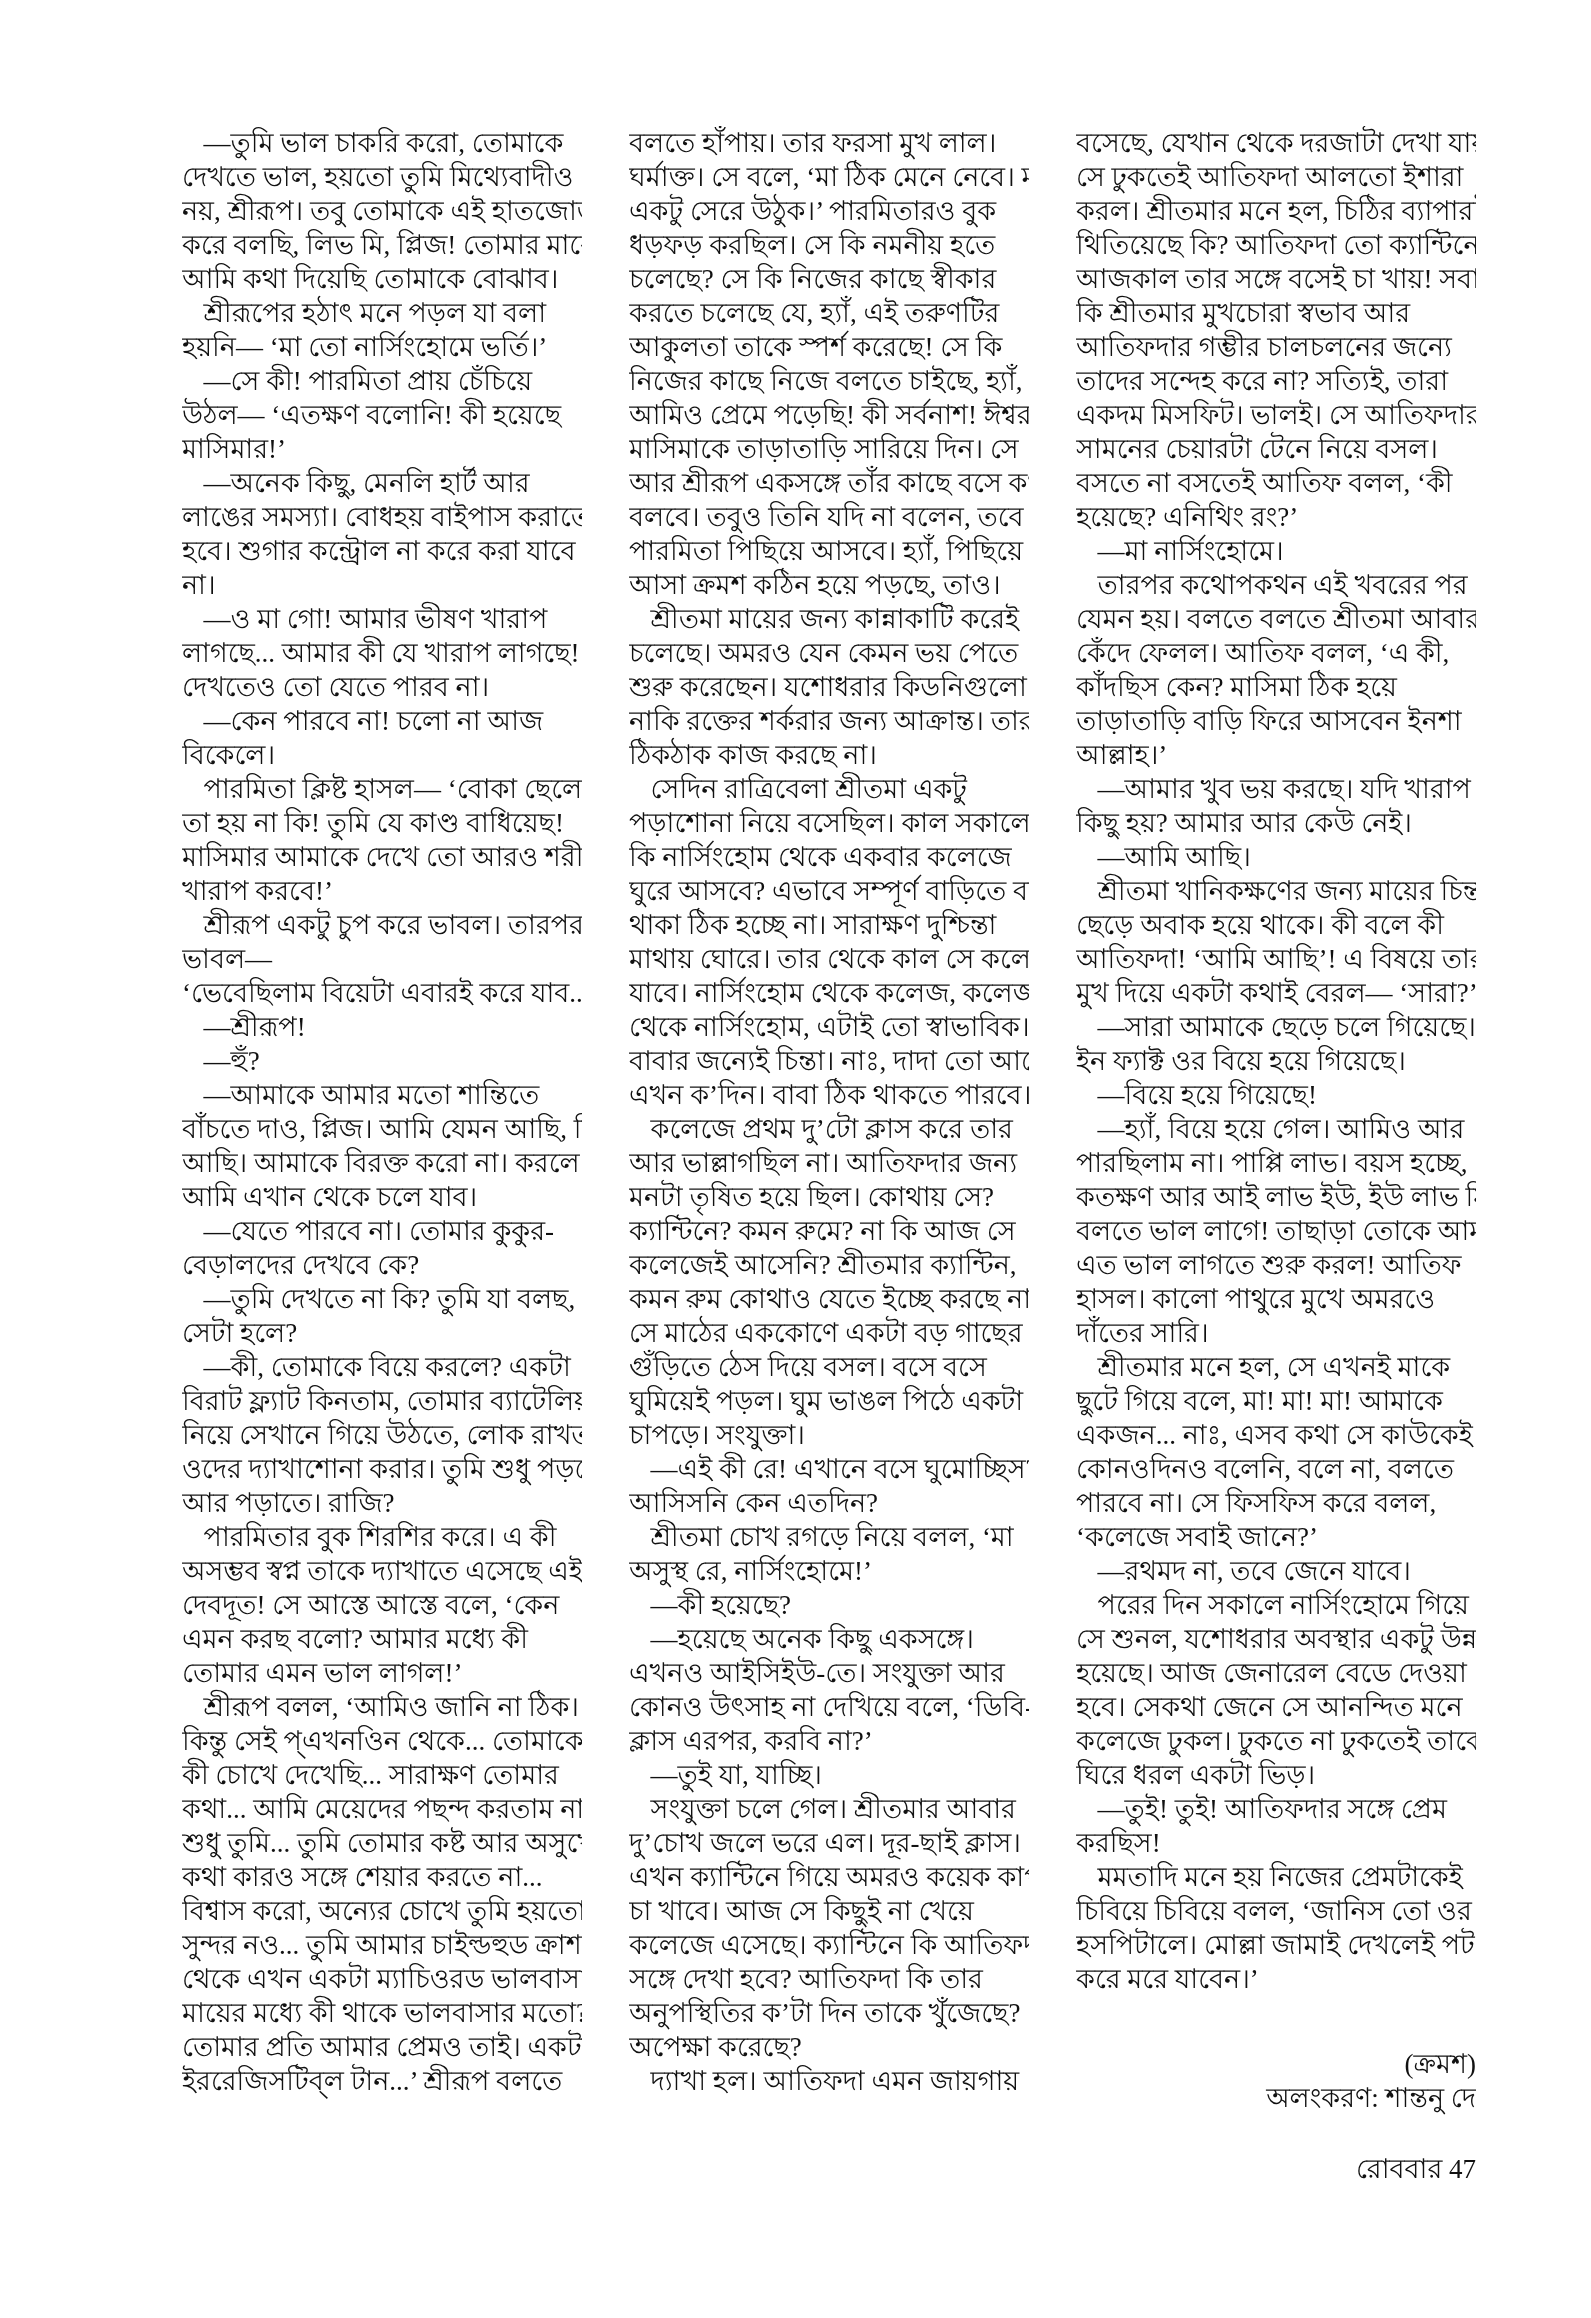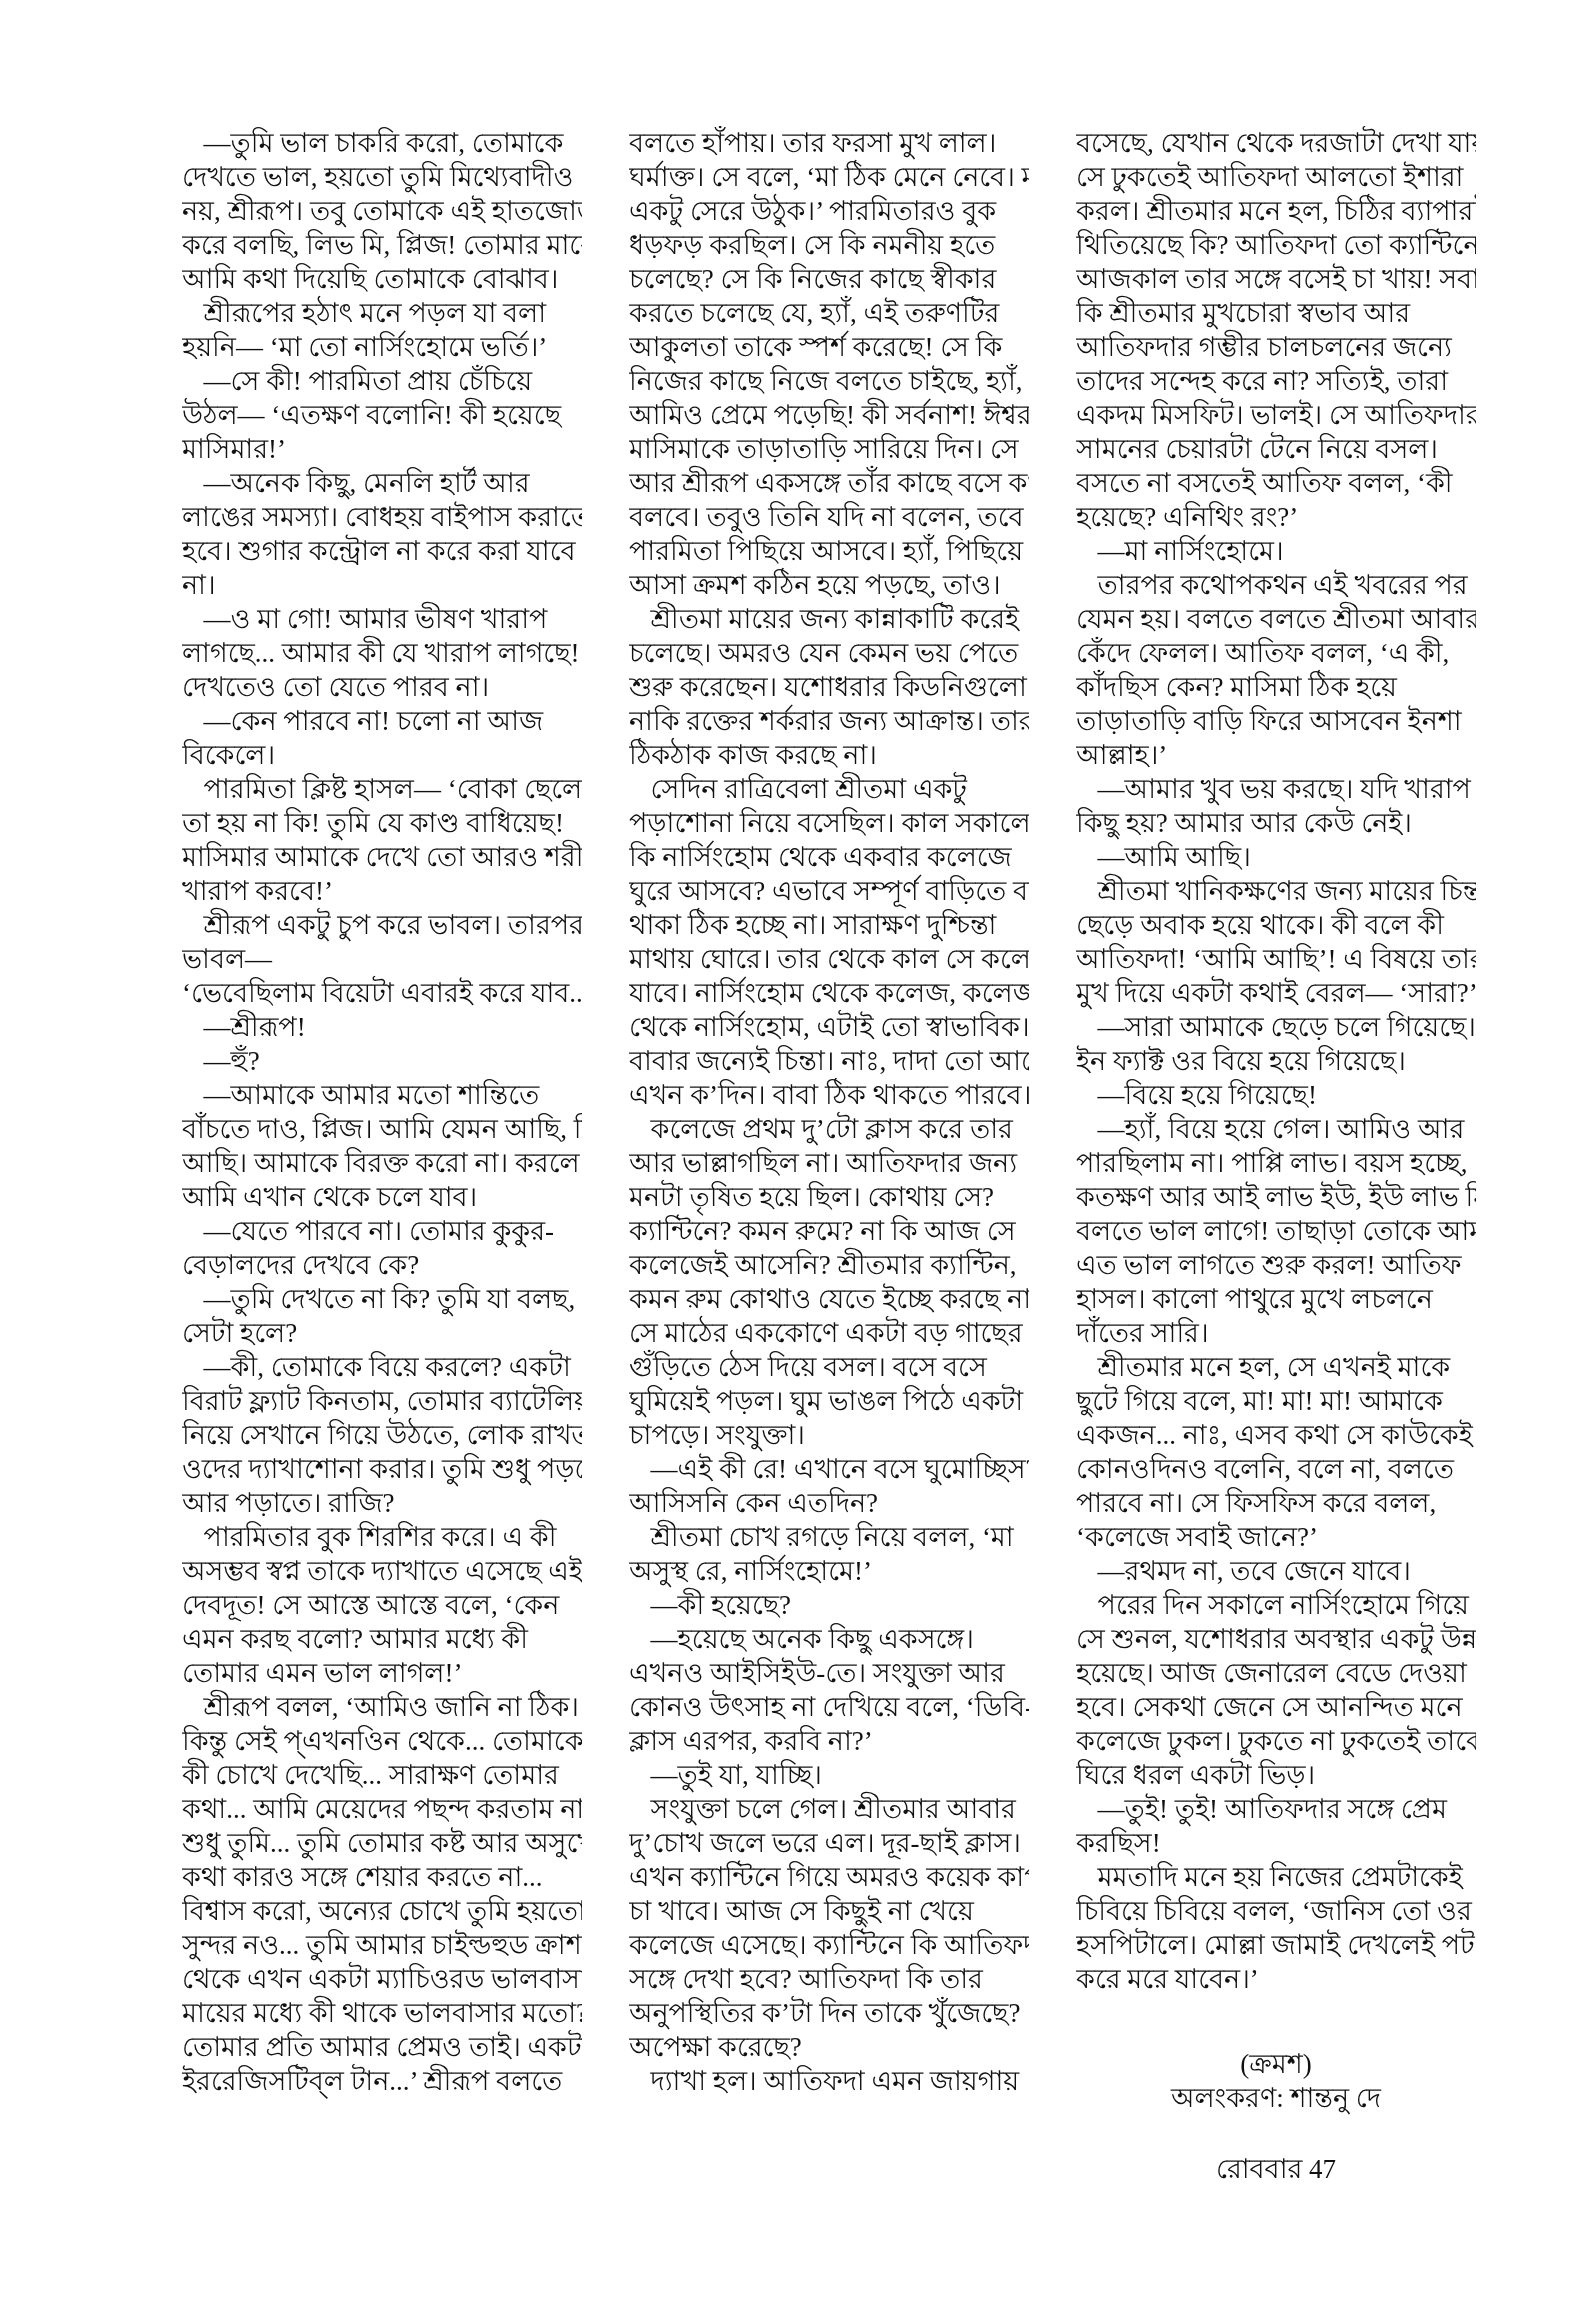--- a/index.html
+++ b/index.html
@@ -26,21 +26,21 @@
   }
   .line {
     font-size: 27px;
     line-height: 34px;
     height: 34px;
     white-space: nowrap;
     text-align: left;
     letter-spacing: 0px;
   }
   .line.indent { text-indent: 21.6px; }
-  .line.right { text-align: center; }
+  .line.right { text-align: right; }
   .line.gap-large { margin-top: 51px; }
   .line.gap-medium { margin-top: 37px; }
 </style>
 </head>
 <body>
 
 <div class="page">
   <div class="columns">
       <div class="column">
         <div class="line indent">—তুমি ভাল চাকরি করো, তোমাকে</div>
@@ -190,21 +190,21 @@
         <div class="line">আতিফদা! ‘আমি আছি’! এ বিষয়ে তার</div>
         <div class="line">মুখ দিয়ে একটা কথাই বেরল— ‘সারা?’</div>
         <div class="line indent">—সারা আমাকে ছেড়ে চলে গিয়েছে।</div>
         <div class="line">ইন ফ্যাক্ট ওর বিয়ে হয়ে গিয়েছে।</div>
         <div class="line indent">—বিয়ে হয়ে গিয়েছে!</div>
         <div class="line indent">—হ্যাঁ, বিয়ে হয়ে গেল। আমিও আর</div>
         <div class="line">পারছিলাম না। পাপ্পি লাভ। বয়স হচ্ছে,</div>
         <div class="line">কতক্ষণ আর আই লাভ ইউ, ইউ লাভ মি</div>
         <div class="line">বলতে ভাল লাগে! তাছাড়া তোকে আমার</div>
         <div class="line">এত ভাল লাগতে শুরু করল! আতিফ</div>
-        <div class="line">হাসল। কালো পাথুরে মুখে লচলনে</div>
+        <div class="line">হাসল। কালো পাথুরে মুখে অমরওে</div>
         <div class="line">দাঁতের সারি।</div>
         <div class="line indent">শ্রীতমার মনে হল, সে এখনই মাকে</div>
         <div class="line">ছুটে গিয়ে বলে, মা! মা! মা! আমাকে</div>
         <div class="line">একজন... নাঃ, এসব কথা সে কাউকেই</div>
         <div class="line">কোনওদিনও বলেনি, বলে না, বলতে</div>
         <div class="line">পারবে না। সে ফিসফিস করে বলল,</div>
         <div class="line">‘কলেজে সবাই জানে?’</div>
         <div class="line indent">—রথমদ না, তবে জেনে যাবে।</div>
         <div class="line indent">পরের দিন সকালে নার্সিংহোমে গিয়ে</div>
         <div class="line">সে শুনল, যশোধরার অবস্থার একটু উন্নতি</div>

